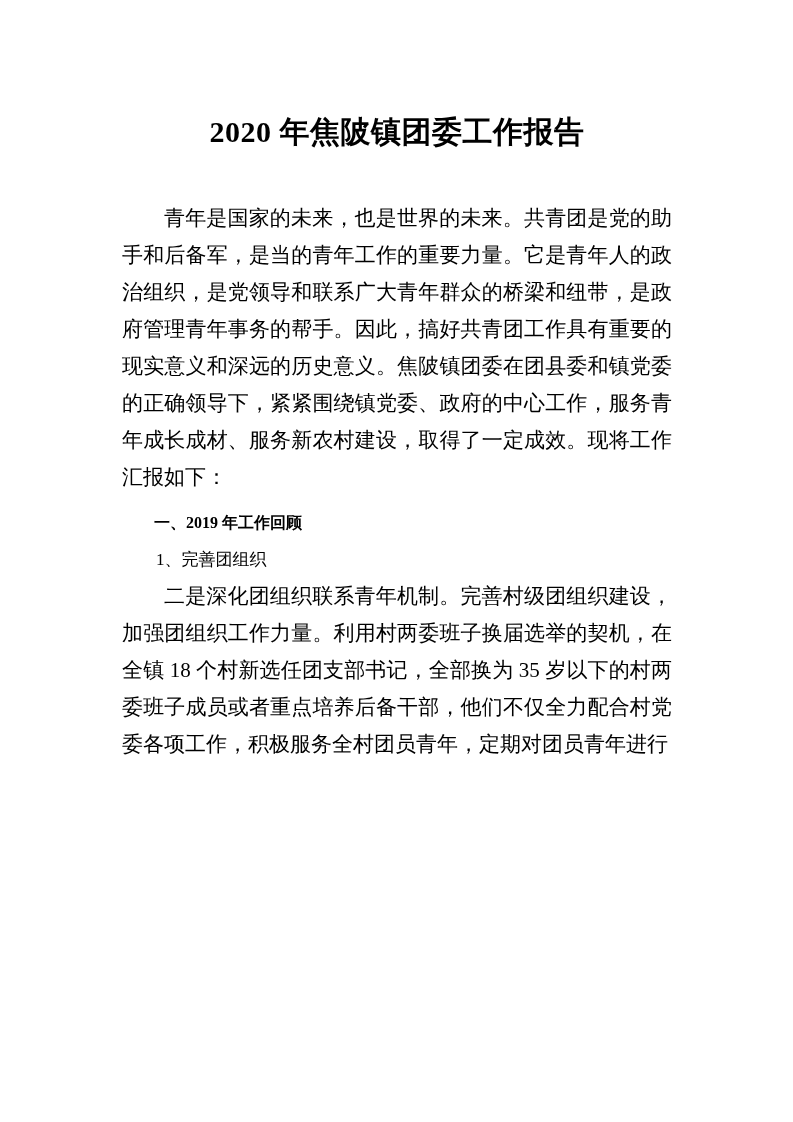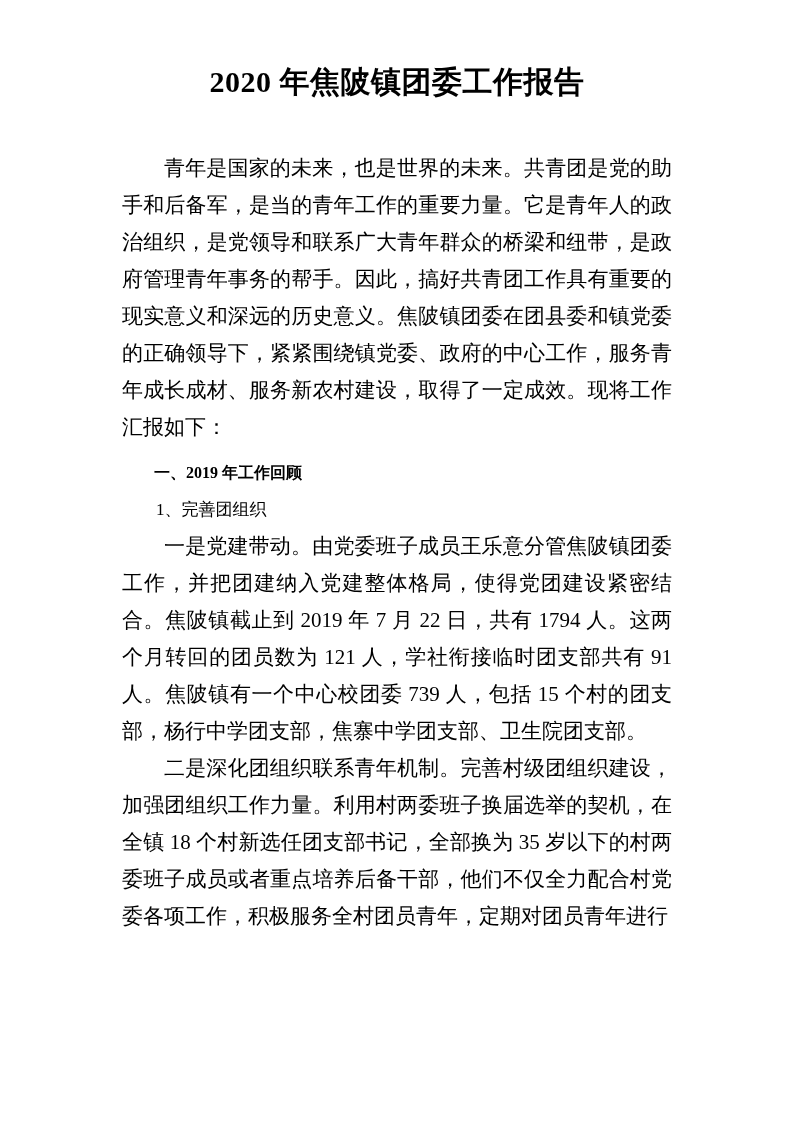--- a/index.html
+++ b/index.html
@@ -6,21 +6,21 @@
     margin: 0;
     padding: 0;
     background: #ffffff;
   }
   .page {
     position: relative;
     width: 793px;
     height: 1122px;
     background: #ffffff;
     box-sizing: border-box;
-    padding: 62px 121px 0 122px;
+    padding: 112px 121px 0 122px;
     color: #000000;
     font-family: "Liberation Serif", "DejaVu Serif", serif;
     overflow: hidden;
   }
   .doc-title {
     font-size: 30px;
     font-weight: bold;
     text-align: center;
     line-height: 40px;
     margin: 0 0 48px 0;
@@ -56,16 +56,15 @@
 
 <div class="page">
   <h1 class="doc-title">2020 年焦陂镇团委工作报告</h1>
 
   <p class="body-para">青年是国家的未来，也是世界的未来。共青团是党的助手和后备军，是当的青年工作的重要力量。它是青年人的政治组织，是党领导和联系广大青年群众的桥梁和纽带，是政府管理青年事务的帮手。因此，搞好共青团工作具有重要的现实意义和深远的历史意义。焦陂镇团委在团县委和镇党委的正确领导下，紧紧围绕镇党委、政府的中心工作，服务青年成长成材、服务新农村建设，取得了一定成效。现将工作汇报如下：</p>
 
   <h2 class="section-heading">一、2019 年工作回顾</h2>
 
   <p class="sub-heading">1、完善团组织</p>
 
-  <p class="body-para">一是党建带动。由党委班子成员王乐意分管焦陂镇团委工作，并把团建纳入党建整体格局，使得党团建设紧密结合。焦陂镇截止到 2019 年 7 月 22 日，共有 1794 人。这两个月转回的团员数为 121 人，学社衔接临时团支部共有 91 人。焦陂镇有一个中心校团委 739 人，包括 15 个村的团支部，杨行中学团支部，焦寨中学团支部、卫生院团支部。</p>
 
   <p class="body-para">二是深化团组织联系青年机制。完善村级团组织建设，加强团组织工作力量。利用村两委班子换届选举的契机，在全镇 18 个村新选任团支部书记，全部换为 35 岁以下的村两委班子成员或者重点培养后备干部，他们不仅全力配合村党委各项工作，积极服务全村团员青年，定期对团员青年进行</p>
 </div>
 
 </body></html>

